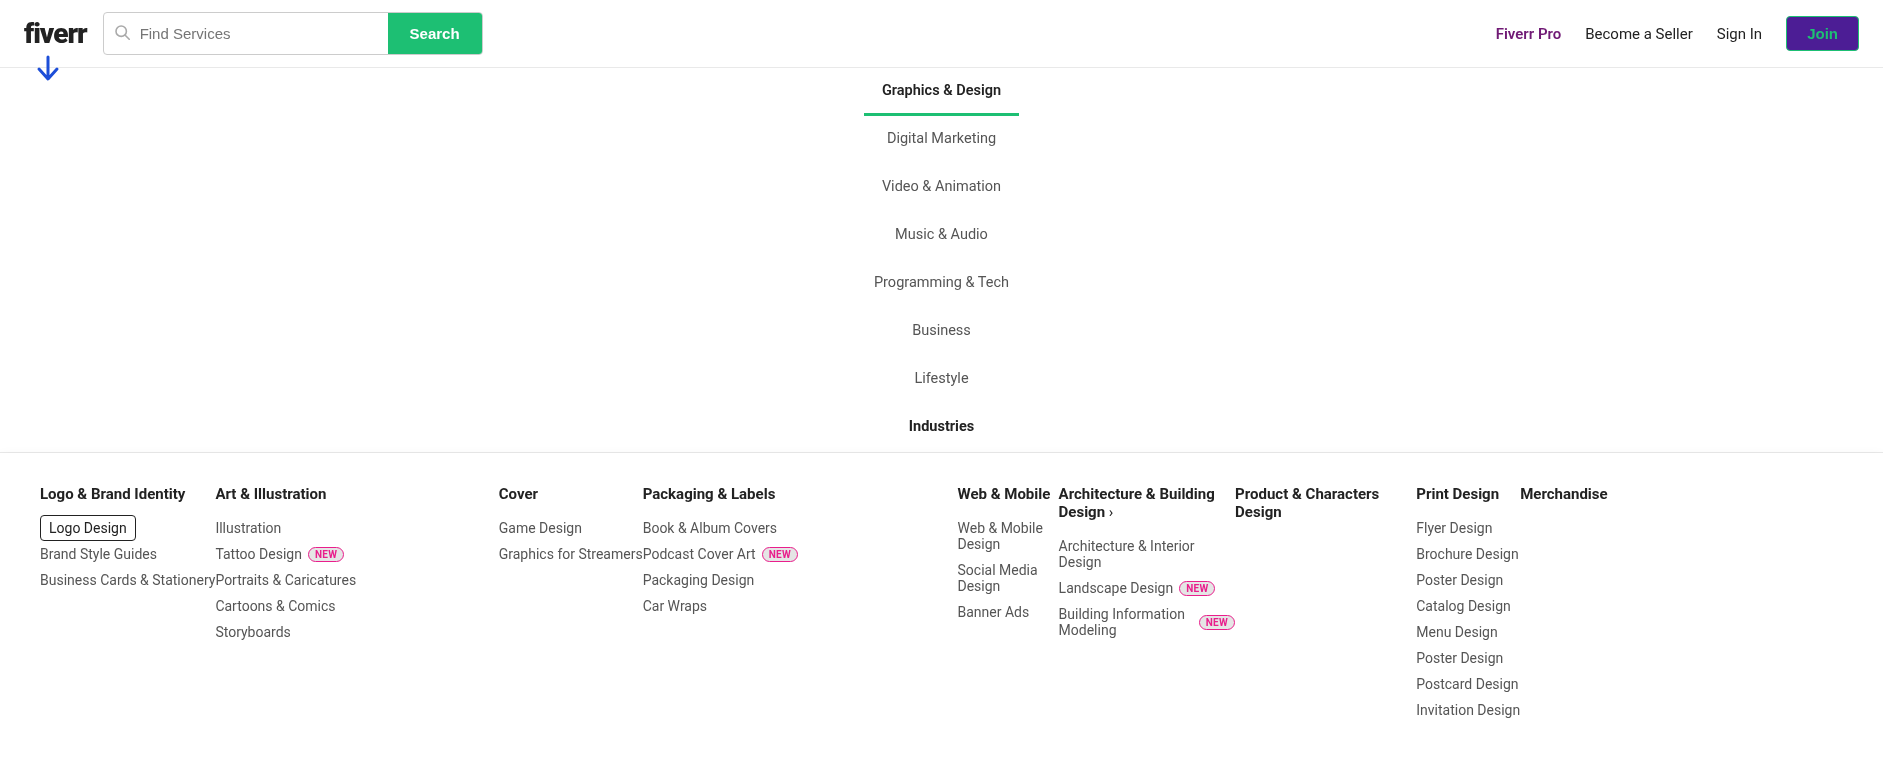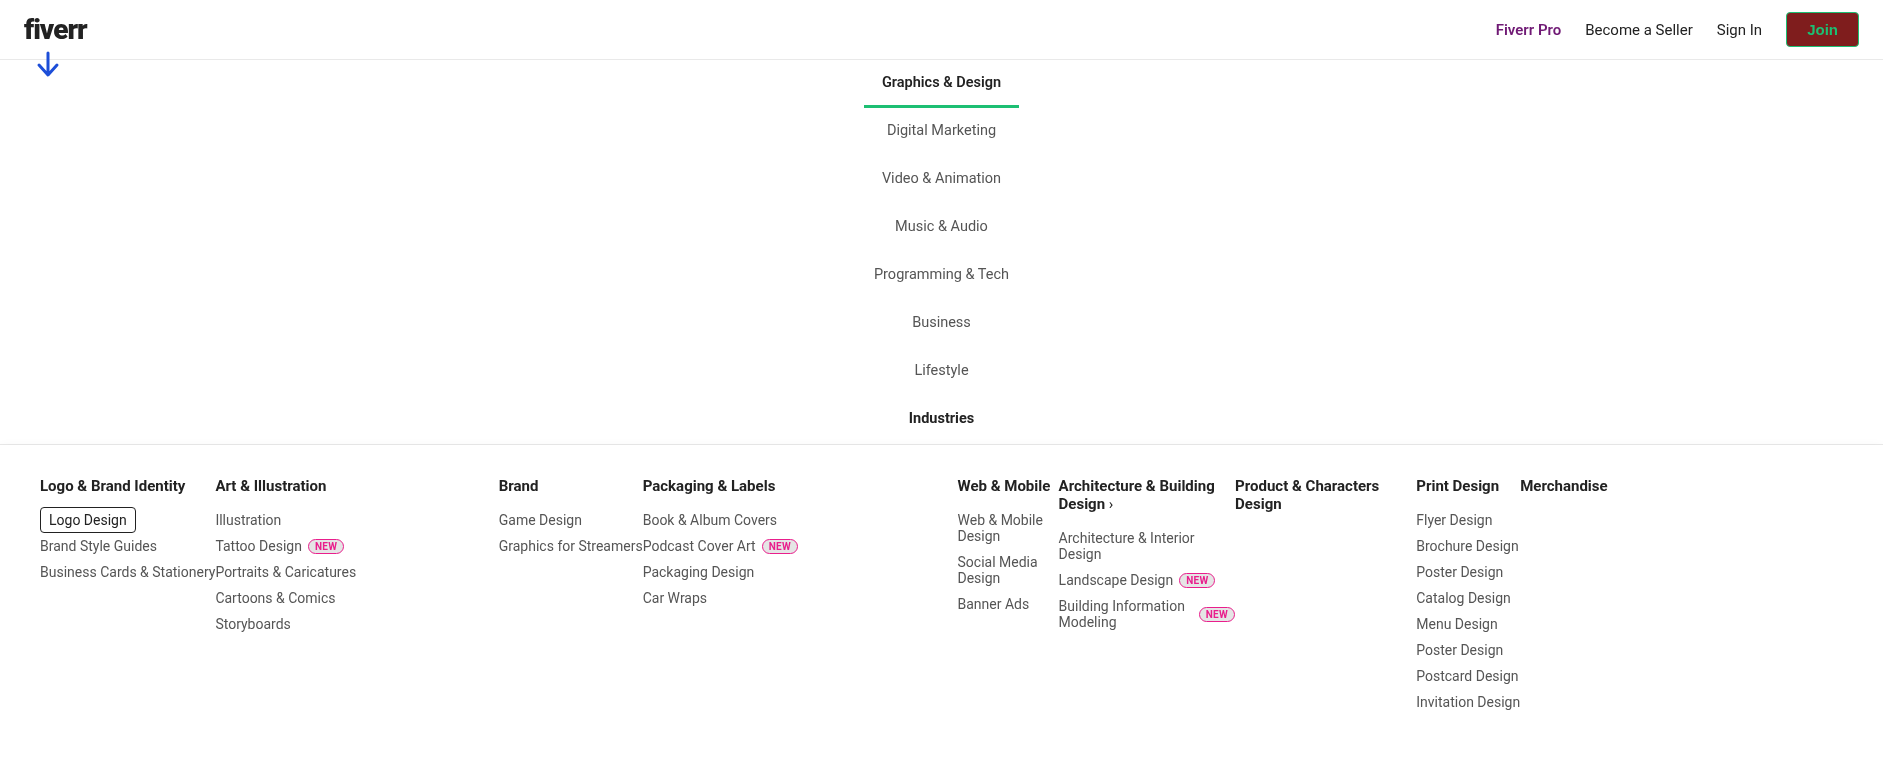--- a/index.html
+++ b/index.html
@@ -73,21 +73,21 @@
     }
     .header-link {
       color: #222;
       font-size: 15px;
       text-decoration: none;
       cursor: pointer;
     }
     .join-btn {
       border: 1.5px solid #1dbf73;
       color: #1dbf73;
-      background: #7f1d1d;
+      background: #4c1d95;
       padding: 8px 20px;
       border-radius: 4px;
       font-size: 15px;
       font-weight: 600;
       cursor: pointer;
     }
 
     
     .nav {
       display: flex;
@@ -178,20 +178,30 @@
 <div class="header">
   <div class="logo">
     <span>fiverr</span>
     <div class="logo-arrow">
       <svg width="32" height="32" viewBox="0 0 32 32" fill="none">
         <path d="M16 4 L16 24 M7 16 L16 26 L25 16" stroke="#1d4ed8" stroke-width="3" stroke-linecap="round" stroke-linejoin="round"></path>
       </svg>
     </div>
   </div>
 
+  <div class="search-bar">
+    <span class="search-icon-wrap">
+      <svg width="16" height="16" viewBox="0 0 20 20" fill="none">
+        <circle cx="9" cy="9" r="6.5" stroke="#aaa" stroke-width="2"></circle>
+        <line x1="14" y1="14" x2="19" y2="19" stroke="#aaa" stroke-width="2" stroke-linecap="round"></line>
+      </svg>
+    </span>
+    <input class="search-input" type="text" placeholder="Find Services" style="">
+    <button class="search-btn">Search</button>
+  </div>
 
   <div class="header-spacer"></div>
 
   <div class="header-links">
     <a class="fiverr-pro-link">Fiverr Pro</a>
     <a class="header-link">Become a Seller</a>
     <a class="header-link">Sign In</a>
     <button class="join-btn">Join</button>
   </div>
 </div>
@@ -238,21 +248,21 @@
         <div class="menu-item">
           <span>Cartoons &amp; Comics</span>
         </div>
         <div class="menu-item">
           <span>Storyboards</span>
         </div>
       </div>
     </div>
     <div class="col-wrapper">
       <div class="menu-section">
-        <div class="menu-section-title">Brand</div>
+        <div class="menu-section-title">Cover</div>
         <div class="menu-item">
           <span>Game Design</span>
         </div>
         <div class="menu-item">
           <span>Graphics for Streamers</span>
         </div>
       </div>
       <div class="menu-section">
         <div class="menu-section-title">Packaging &amp; Labels</div>
         <div class="menu-item">

